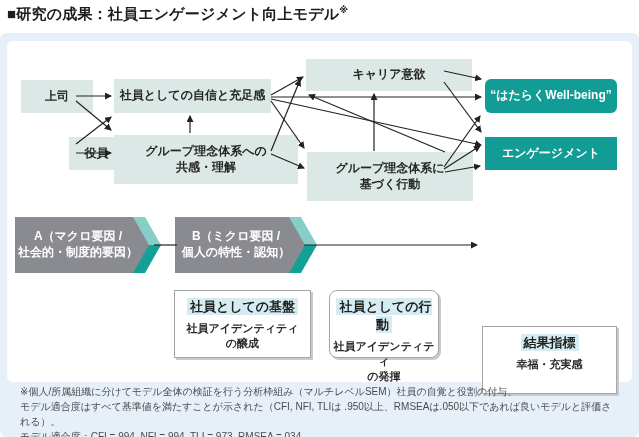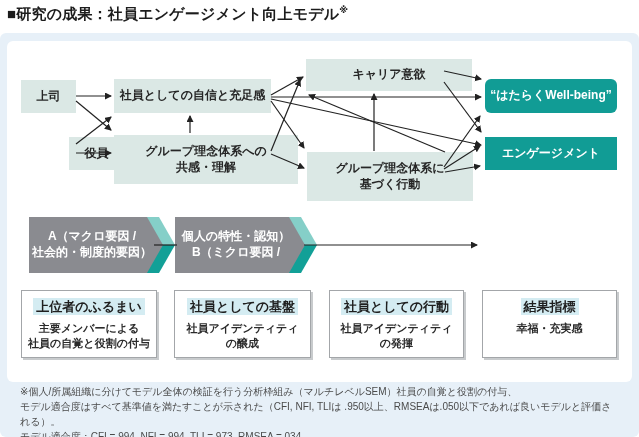--- a/index.html
+++ b/index.html
@@ -27,31 +27,31 @@
     position:absolute; left:7px; top:8px; width:625px; height:341px;
     background:var(--panel); border-radius:6px;
   }
   
   .node{
     position:absolute; background:var(--node-bg); display:flex;
     align-items:center; justify-content:center; text-align:center;
     font-size:12px; font-weight:700; color:#262626; line-height:1.3;
   }
   .node.teal{background:var(--teal); color:#ffffff;}
-  .n-boss{left:14px; top:39px; width:55px; height:33px;}
+  .n-boss{left:14px; top:39px; width:72px; height:33px;}
   .n-exec{left:14px; top:96px; width:55px; height:33px;margin-left:48px;}
   .n-conf{left:107px; top:38px; width:157px; height:34px;}
   .n-emp {left:107px; top:94px; width:184px; height:49px;}
   .n-career{left:299px; top:18px; width:166px; height:32px;}
   .n-action{left:300px; top:111px; width:166px; height:49px;}
   .n-wb {left:478px; top:38px; width:132px; height:34px;border-radius:6px;}
   .n-eng{left:478px; top:96px; width:132px; height:33px;}
   
   .band{position:absolute; top:176px; height:56px;}
-  .band-a{left:22px; width:146px;}
+  .band-a{left:8px; width:146px;}
   .band-b{left:168px; width:142px;}
   .band-c{left:475px; width:137px;}
   .band .chev-teal{
     position:absolute; inset:0;
     background:linear-gradient(var(--chev-light) 0 50%, var(--chev-dark) 50% 100%);
     clip-path:polygon(0 0, calc(100% - 16px) 0, 100% 50%, calc(100% - 16px) 100%, 0 100%);
   }
   .band .chev-gray{
     position:absolute; top:0; left:0; bottom:0; right:12px;
     background:var(--band-gray);
@@ -62,22 +62,22 @@
     text-align:center; color:#ffffff; font-size:12px; font-weight:700; line-height:1.3;
   }
   
   .card{
     position:absolute; top:249px; height:68px; background:#ffffff;
     border:1px solid var(--card-border); box-shadow:2px 2px 0 0 var(--card-shadow);
     text-align:center; padding-top:7px;
   }
   .card-1{left:14px; width:136px;}
   .card-2{left:167px; width:137px;}
-  .card-3{left:322px; width:135px;}
-  .card-4{left:475px; width:135px;}
+  .card-3{left:322px; width:110px;border-radius:8px;}
+  .card-4{left:475px; width:135px;margin-top:36px;}
   .card-title{font-size:13px; font-weight:700; color:#1f1f1f;}
   .card-title .hl{background:var(--highlight); padding:1px 3px;}
   .card-body{margin-top:5px; font-size:11px; font-weight:700; color:#2a2a2a; line-height:1.35;}
   
   svg.arrows{position:absolute; inset:0; width:625px; height:341px; pointer-events:none;}
   svg.arrows line{stroke:var(--ink); stroke-width:1.2;}
   #ah path{fill:var(--ink);}
   
   .footnotes{
     position:absolute; left:20px; top:351px; width:600px;
@@ -130,32 +130,25 @@
       <div class="chev-gray"></div>
       <div class="band-label">
         <span style="display:block">A（マクロ要因 /</span>
         <span style="display:block">社会的・制度的要因）</span>
       </div>
     </div>
     <div class="band band-b">
       <div class="chev-teal"></div>
       <div class="chev-gray"></div>
       <div class="band-label">
+        <span style="display:block">B（ミクロ要因 /</span>
         <span style="display:block">個人の特性・認知）</span>
-        <span style="display:block">B（ミクロ要因 /</span>
-      </div>
-    </div>
-
-    <div class="card card-1">
-      <div class="card-title"><span class="hl">上位者のふるまい</span></div>
-      <div class="card-body">
-        <div>主要メンバーによる</div>
-        <div>社員の自覚と役割の付与</div>
-      </div>
-    </div>
+      </div>
+    </div>
+
     <div class="card card-2">
       <div class="card-title"><span class="hl">社員としての基盤</span></div>
       <div class="card-body">
         <div>社員アイデンティティ</div>
         <div>の醸成</div>
       </div>
     </div>
     <div class="card card-3">
       <div class="card-title"><span class="hl">社員としての行動</span></div>
       <div class="card-body">

